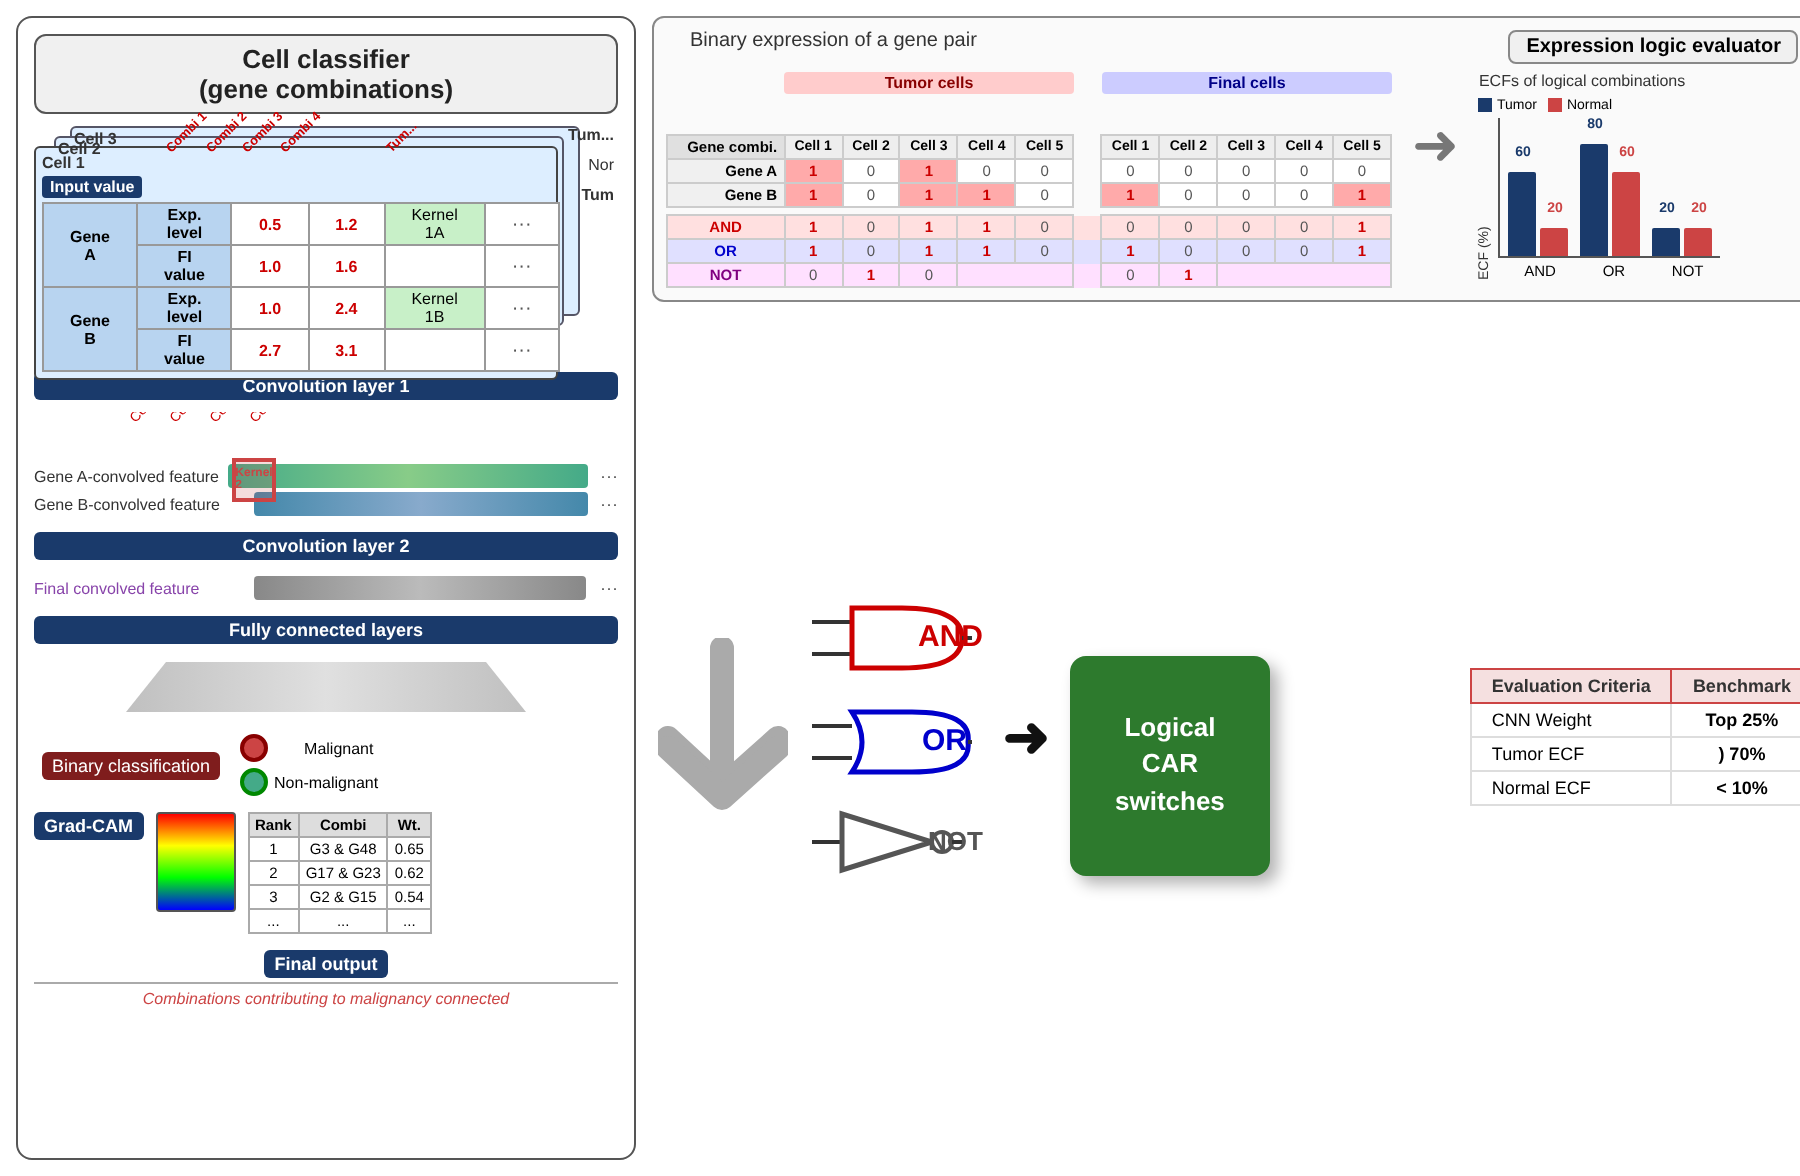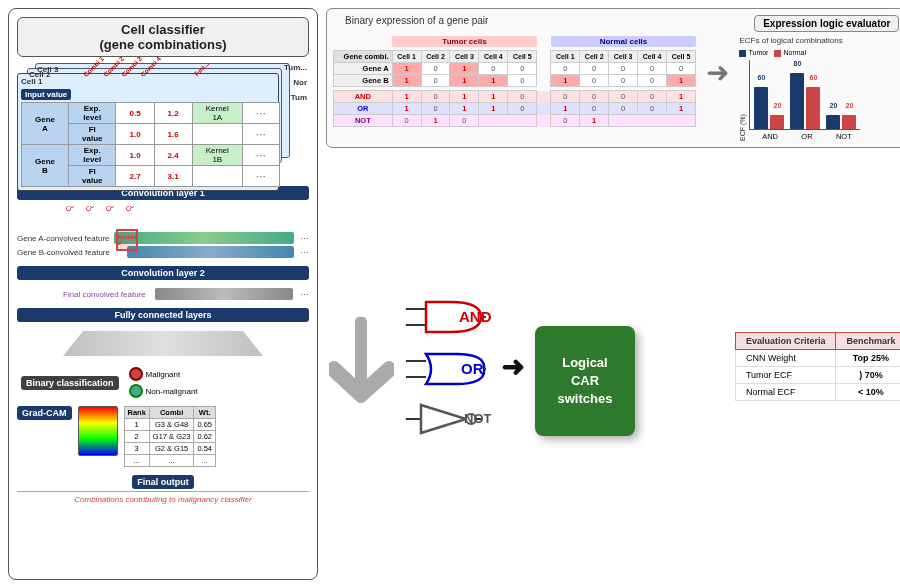--- a/index.html
+++ b/index.html
@@ -141,24 +141,24 @@
     }
 
     .binary-section {
       display: flex;
       align-items: center;
       gap: 6px;
       padding: 2px 4px;
     }
 
     .binary-label {
-      background: #404040;
+      background: #7f1d1d;
       color: #fff;
       font-size: 9px;
-      font-weight: bold;
+      font-weight: normal;
       padding: 2px 5px;
       border-radius: 3px;
       white-space: nowrap;
     }
 
     .circle-malignant {
       width: 14px; height: 14px;
       border-radius: 50%;
       background: #c44;
       border: 2px solid #800;
@@ -407,21 +407,21 @@
             <td class="value-cell">2.7</td>
             <td class="value-cell">3.1</td>
             <td></td>
             <td class="dots-text">···</td>
           </tr>
         </tbody>
           </table>
       </div>
 
       <div style="position:absolute; top:0; right:2px; font-size:8px; font-weight:bold; color:#333; z-index:20;">Tum...</div>
-      <div style="position:absolute; top:15px; right:2px; font-size:8px; font-weight:bold; color:#333; z-index:20;">Nor</div>
+      <div style="position:absolute; top:15px; right:2px; font-size:8px; font-weight:normal; color:#333; z-index:20;">Nor</div>
       <div style="position:absolute; top:30px; right:2px; font-size:8px; font-weight:bold; color:#333; z-index:20;">Tum</div>
     </div>
 
     <div class="layer-section">Convolution layer 1</div>
 
     <div style="position:relative; height:18px; font-size:7px; color:#c00; padding-left:50px; overflow:hidden;">
       <span style="position:absolute; left:52px; transform:rotate(-45deg); transform-origin:left bottom; white-space:nowrap;">Combi 1</span>
       <span style="position:absolute; left:72px; transform:rotate(-45deg); transform-origin:left bottom; white-space:nowrap;">Combi 2</span>
       <span style="position:absolute; left:92px; transform:rotate(-45deg); transform-origin:left bottom; white-space:nowrap;">Combi 3</span>
       <span style="position:absolute; left:112px; transform:rotate(-45deg); transform-origin:left bottom; white-space:nowrap;">Combi 4</span>
@@ -441,35 +441,35 @@
       <div class="feature-row">
         <span style="font-size:8px; width:115px; color:#333;">Gene B-convolved feature</span>
         <div class="feature-bar feature-bar-blue"></div>
         <span style="font-size:9px; color:#555; margin-left:3px;">···</span>
       </div>
     </div>
 
     <div class="layer-section">Convolution layer 2</div>
 
     <div style="padding: 2px 0; display:flex; align-items:center; gap:4px;">
-      <span style="font-size:8px; color:#8844aa; width:115px;margin-left:46px;">Final convolved feature</span>
+      <span style="font-size:8px; color:#8844aa; width:115px;">Final convolved feature</span>
       <div class="feature-bar feature-bar-gray"></div>
       <span style="font-size:9px; color:#555; margin-left:3px;">···</span>
     </div>
 
     <div class="layer-section">Fully connected layers</div>
 
     <div style="display:flex; justify-content:center; padding: 3px 0;">
       <div style="width:200px; height:25px; background:linear-gradient(90deg,#b0b0b0,#d8d8d8,#b0b0b0); clip-path:polygon(10% 0%,90% 0%,100% 100%,0% 100%); opacity:0.8;"></div>
     </div>
 
     <div class="binary-section">
       <div class="binary-label">Binary classification</div>
       <div style="display:flex; flex-direction:column; gap:3px; margin-left:4px;">
-        <div style="display:flex; align-items:center; gap:3px;">
+        <div style="display:flex; align-items:center; gap:18px;">
           <div class="circle-malignant"></div>
           <span style="font-size:8px;">Malignant</span>
         </div>
         <div style="display:flex; align-items:center; gap:3px;">
           <div class="circle-nonmalignant"></div>
           <span style="font-size:8px;">Non-malignant</span>
         </div>
       </div>
     </div>
 
@@ -502,46 +502,46 @@
           <td>...</td>
               <td>...</td>
               <td>...</td>
         </tr>
       </tbody>
         </table>
     </div>
 
     <div style="text-align:center; margin-top:2px;">
       <div class="final-output-label">Final output</div>
-      <div class="final-output">Combinations contributing to malignancy classifier</div>
+      <div class="final-output">Combinations contributing to malignancy connected</div>
     </div>
   </div>
 
   <div class="right-section-wrapper">
 
     <div style="border:1.5px solid #888; border-radius:6px; padding:6px; background:#fafafa; display:flex; flex-direction:column; gap:4px;">
 
       <div style="display:flex; justify-content:space-between; align-items:flex-start;">
         <div style="font-size:10px; color:#333;padding-left:12px;">Binary expression of a gene pair</div>
         <div style="border:1.5px solid #888; border-radius:4px; padding:2px 8px; background:#f0f0f0; font-size:10px; font-weight:bold;">Expression logic evaluator</div>
       </div>
 
       <div style="display:flex; gap:6px; align-items:flex-start;">
 
-        <div style="display:flex; flex-direction:column; gap:3px;">
+        <div style="display:flex; flex-direction:column; gap:20px;">
 
           <div style="display:flex; gap:4px;">
 
             <div style="width:55px;"></div>
 
             <div style="width:145px; text-align:center; background:#ffcccc; color:#800; font-size:8px; font-weight:bold; padding:1px; border-radius:2px;">Tumor cells</div>
 
             <div style="width:6px;"></div>
 
-            <div style="width:145px; text-align:center; background:#ccccff; color:#008; font-size:8px; font-weight:bold; padding:1px; border-radius:2px;">Normal cells</div>
+            <div style="width:145px; text-align:center; background:#ccccff; color:#008; font-size:8px; font-weight:bold; padding:1px; border-radius:2px;">Final cells</div>
           </div>
 
           <table class="gene-table" style="font-size:7.5px;">
             <tbody>
                 <tr>
               <td class="row-label" style="background:#e0e0e0; font-weight:bold; font-size:7.5px;">Gene combi.</td>
 
               <td style="background:#eee; font-weight:bold; font-size:7px;">Cell 1</td>
               <td style="background:#eee; font-weight:bold; font-size:7px;">Cell 2</td>
               <td style="background:#eee; font-weight:bold; font-size:7px;">Cell 3</td>

